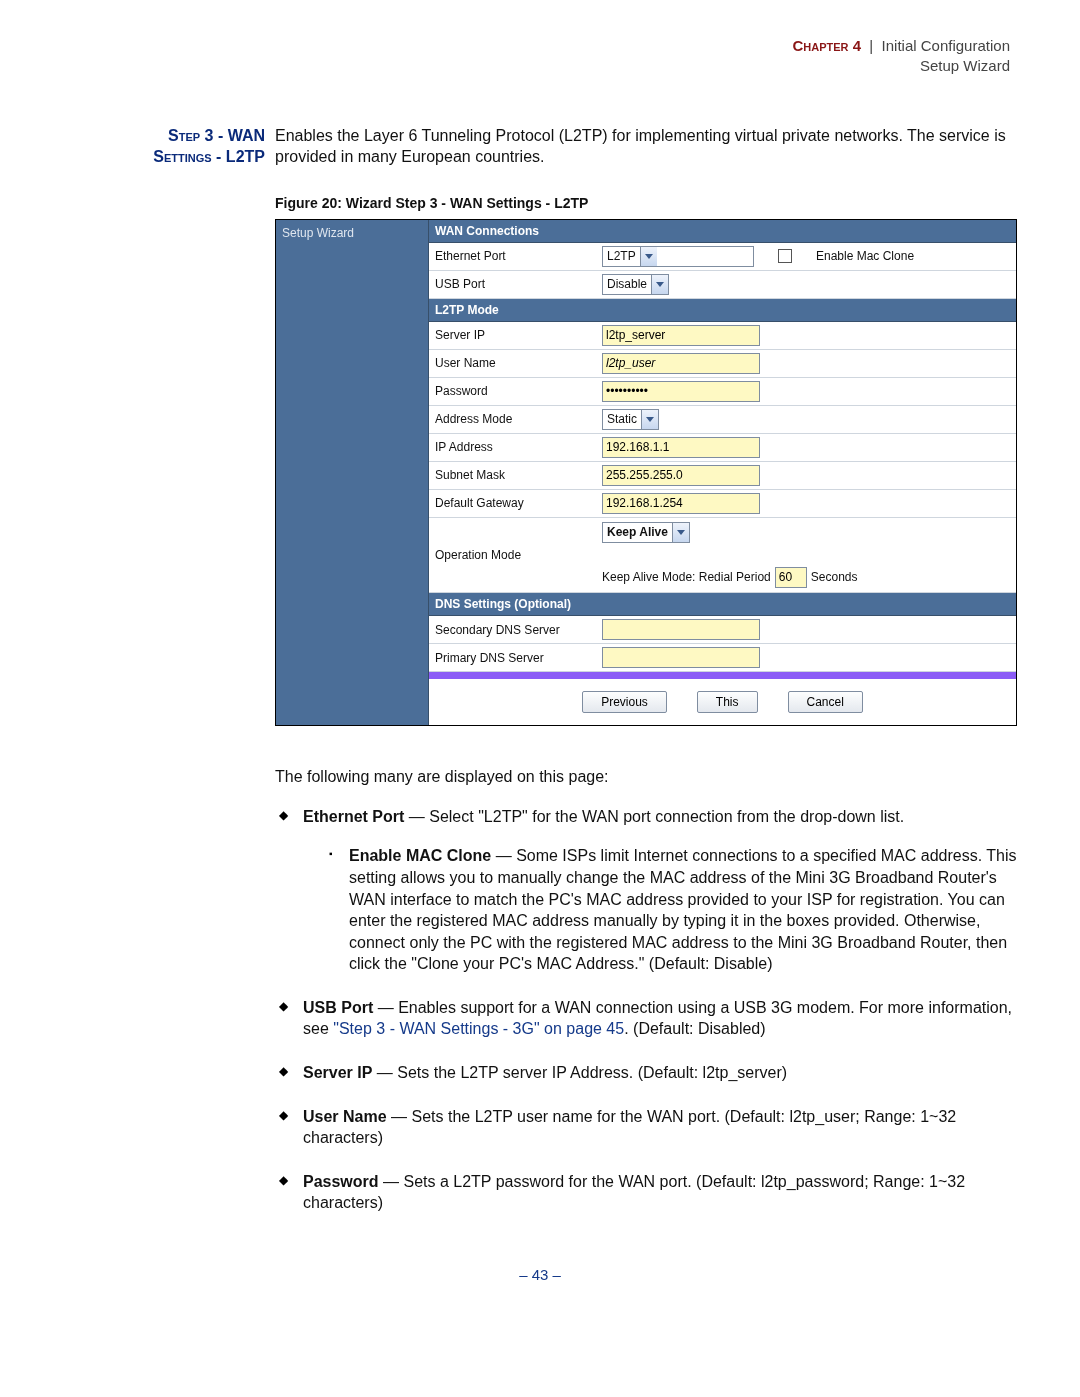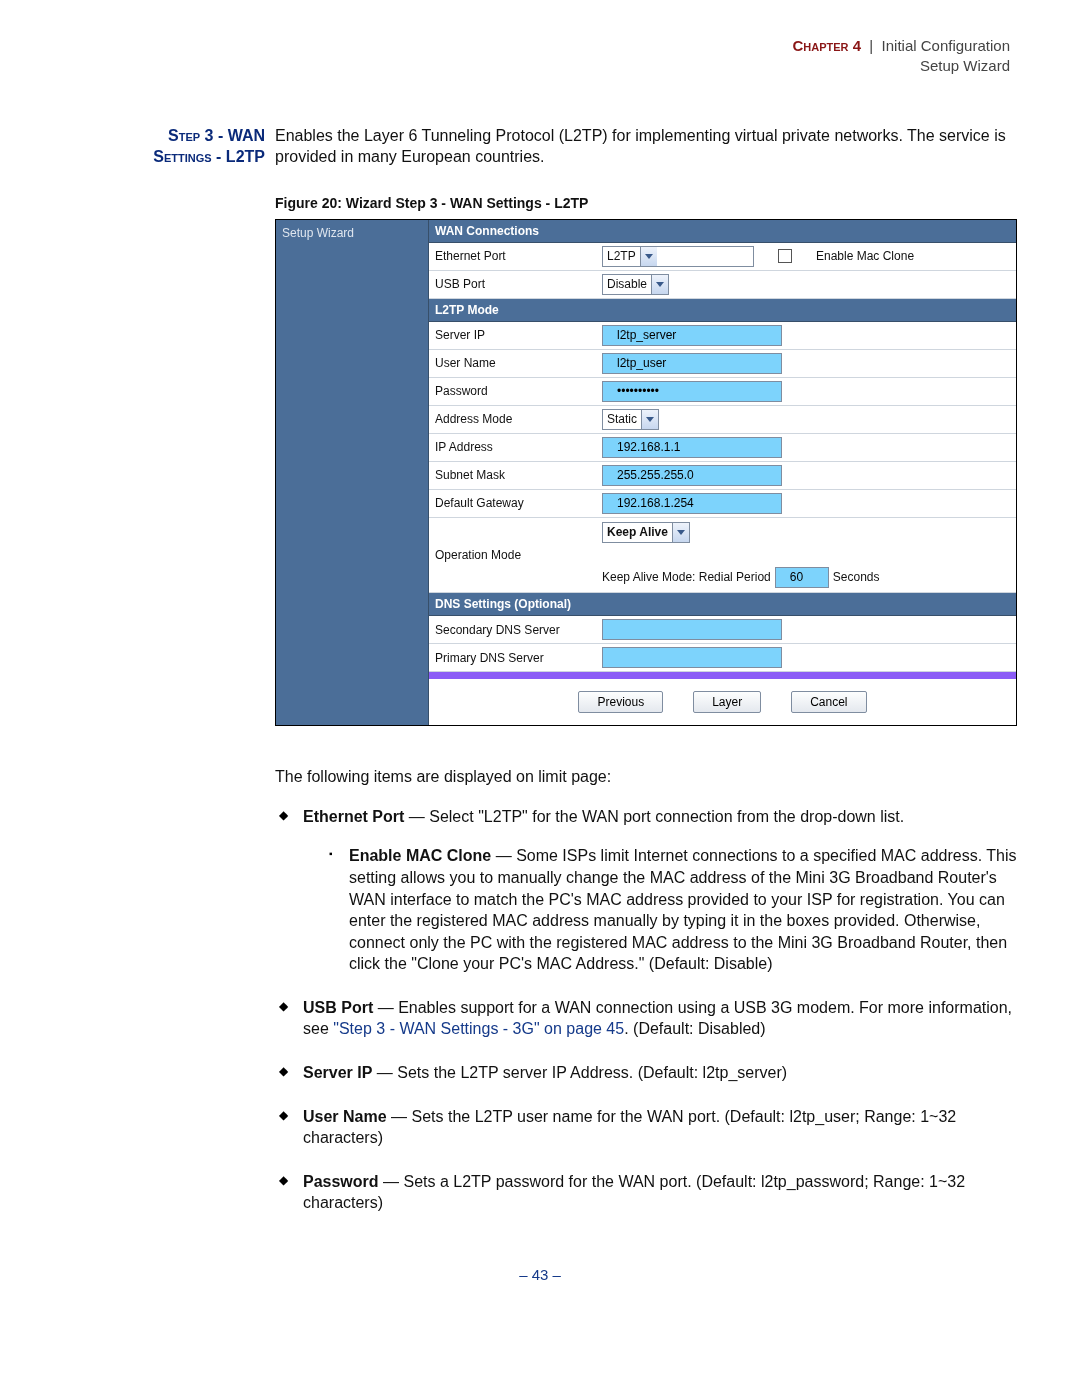--- a/index.html
+++ b/index.html
@@ -92,23 +92,23 @@
   .row .val {
     flex:1;
     padding:3px 6px;
     display:flex;
     align-items:center;
     gap:24px;
     flex-wrap:wrap;
   }
   .inp {
     border:1px solid #7f8da0;
-    background:#7dd3fc;
+    background:#fef9c3;
     font-size:12px;
-    padding:1px 14px;
+    padding:1px 3px;
     height:17px;
     box-sizing:content-box;
   }
   .dropdown {
     display:inline-flex;
     align-items:center;
     border:1px solid #7f8da0;
     height:19px;
     background:#fff;
   }
@@ -238,21 +238,21 @@
           <div class="sec-hdr">L2TP Mode</div>
           <div class="row">
             <div class="lab">Server IP</div>
             <div class="val">
                 <input class="inp" style="width: 150px;" value="l2tp_server">
               </div>
           </div>
           <div class="row">
             <div class="lab">User Name</div>
             <div class="val">
-                <input class="inp" style="width: 150px;" value="l2tp_user">
+                <input class="inp" style="width: 150px; font-style: italic;" value="l2tp_user">
               </div>
           </div>
           <div class="row">
             <div class="lab">Password</div>
             <div class="val">
                 <input class="inp" style="width: 150px;" value="••••••••••">
               </div>
           </div>
           <div class="row">
             <div class="lab">Address Mode</div>
@@ -305,27 +305,27 @@
           </div>
           <div class="row">
             <div class="lab">Primary DNS Server</div>
             <div class="val">
                 <input class="inp" style="width: 150px;" value="">
               </div>
           </div>
 
           <div class="btnbar">
             <button class="btn">Previous</button>
-            <button class="btn">Layer</button>
+            <button class="btn">This</button>
             <button class="btn">Cancel</button>
           </div>
         </div>
       </div>
 
-      <div class="body-text">The following items are displayed on limit page:</div>
+      <div class="body-text">The following many are displayed on this page:</div>
 
       <ul class="bul">
         <li>
           <b>Ethernet Port</b><span> — Select "L2TP" for the WAN port connection from the drop-down list.</span>
           <ul class="sub">
             <li>
               <b>Enable MAC Clone</b><span> — Some ISPs limit Internet connections to a specified MAC address. This setting allows you to manually change the MAC address of the Mini 3G Broadband Router's WAN interface to match the PC's MAC address provided to your ISP for registration. You can enter the registered MAC address manually by typing it in the boxes provided. Otherwise, connect only the PC with the registered MAC address to the Mini 3G Broadband Router, then click the "Clone your PC's MAC Address." (Default: Disable)</span>
             </li>
           </ul>
         </li>

